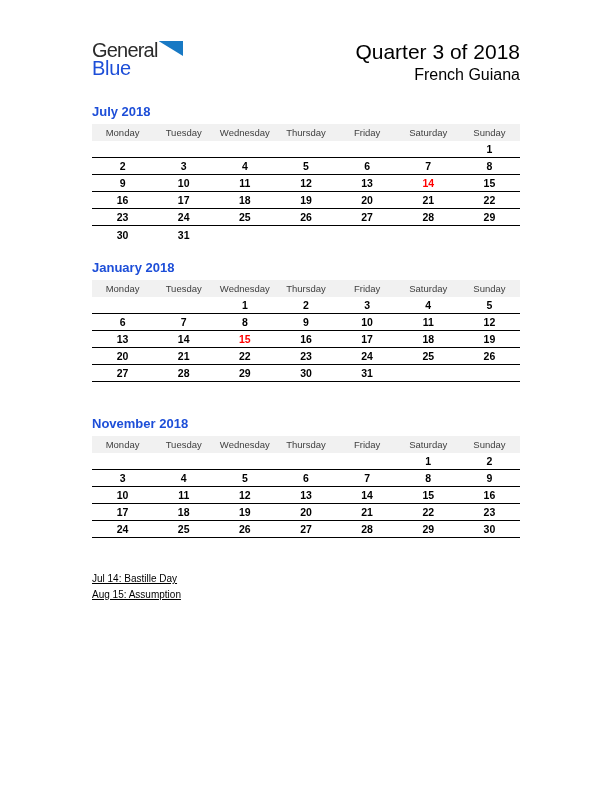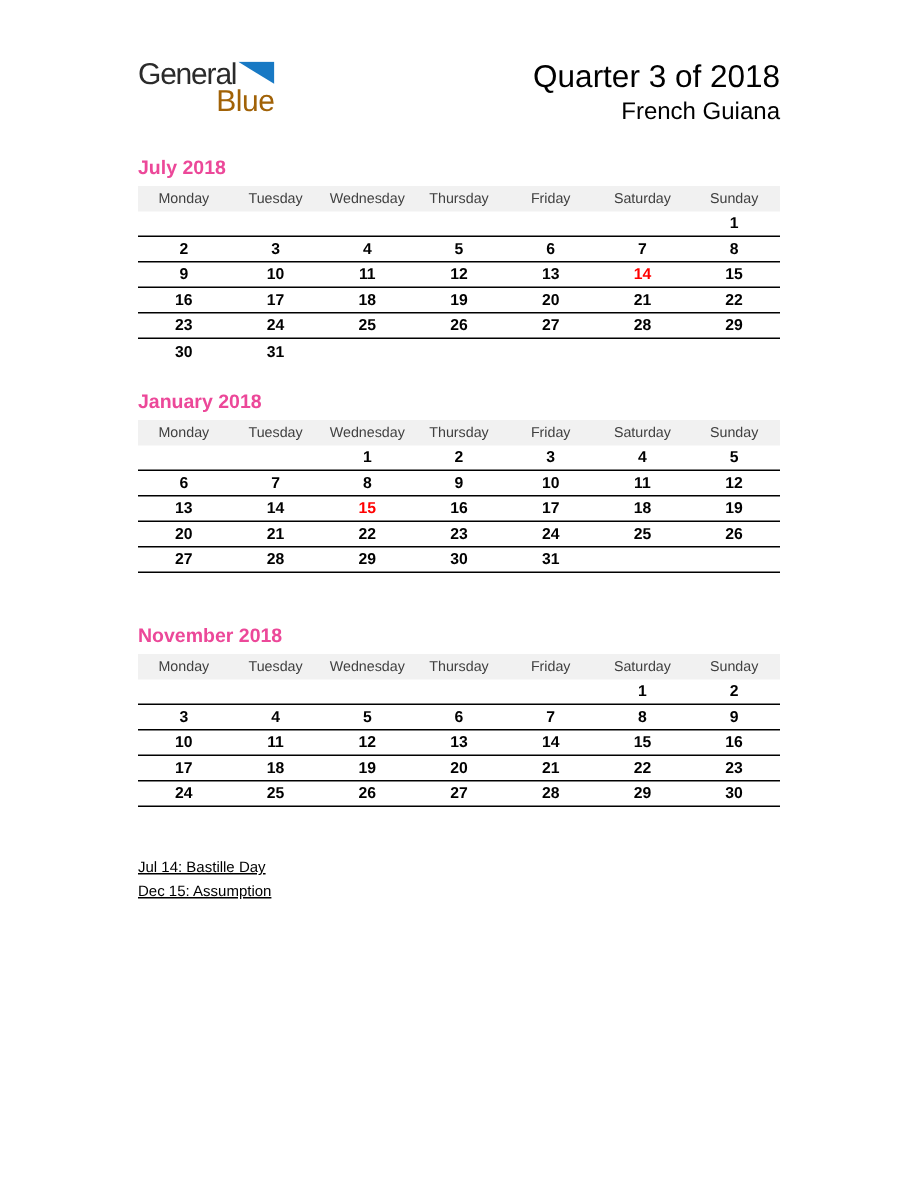--- a/index.html
+++ b/index.html
@@ -22,30 +22,30 @@
   .logo-general {
     font-size: 20px; font-weight: 400; color: #2b2b2b;
     letter-spacing: -0.8px; line-height: 21px;
   }
   .logo-triangle {
     width: 26px; height: 15px; margin-top: 1px; margin-left: 1px;
     background: #1879c4;
     clip-path: polygon(0 0, 100% 0, 100% 100%);
   }
   .logo-blue {
-    text-align: right; font-size: 20px; font-weight: 400;
-    color: #a16207; line-height: 20px; margin-top: -3px; letter-spacing: -0.3px;
+    font-size: 20px; font-weight: 400;
+    color: #1d4ed8; line-height: 20px; margin-top: -3px; letter-spacing: -0.3px;
   }
   .title-block { text-align: right; }
   .quarter-title { font-size: 21px; font-weight: 400; line-height: 24px; color: #000; }
   .region-subtitle { font-size: 16px; font-weight: 400; line-height: 21px; color: #000; }
 
   
   .month-section { margin-bottom: 16px; }
-  .month-title { font-size: 13px; font-weight: 700; color: #ec4899; line-height: 17px; margin-bottom: 4px; }
+  .month-title { font-size: 13px; font-weight: 700; color: #1d4ed8; line-height: 17px; margin-bottom: 4px; }
   .cal-table { width: 428px; }
   .weekday-row {
     display: flex; background: #f1f1f1; height: 17px; align-items: center;
   }
   .wd-cell {
     flex: 1 1 0; text-align: center; font-size: 9.5px; color: #404040;
   }
   .week-row { display: flex; height: 17px; align-items: center; }
   .week-row:not(:last-child) { border-bottom: 1px solid #000; }
   .day-cell {
@@ -284,16 +284,16 @@
             <div class="day-cell"></div>
             <div class="day-cell"></div>
             <div class="day-cell"></div>
           </div>
         </div>
     </div>
   </div>
 
   <div class="holiday-notes">
     <div class="holiday-note">Jul 14: Bastille Day</div>
-    <div class="holiday-note">Dec 15: Assumption</div>
+    <div class="holiday-note">Aug 15: Assumption</div>
   </div>
 
 </div>
 
 </body></html>

